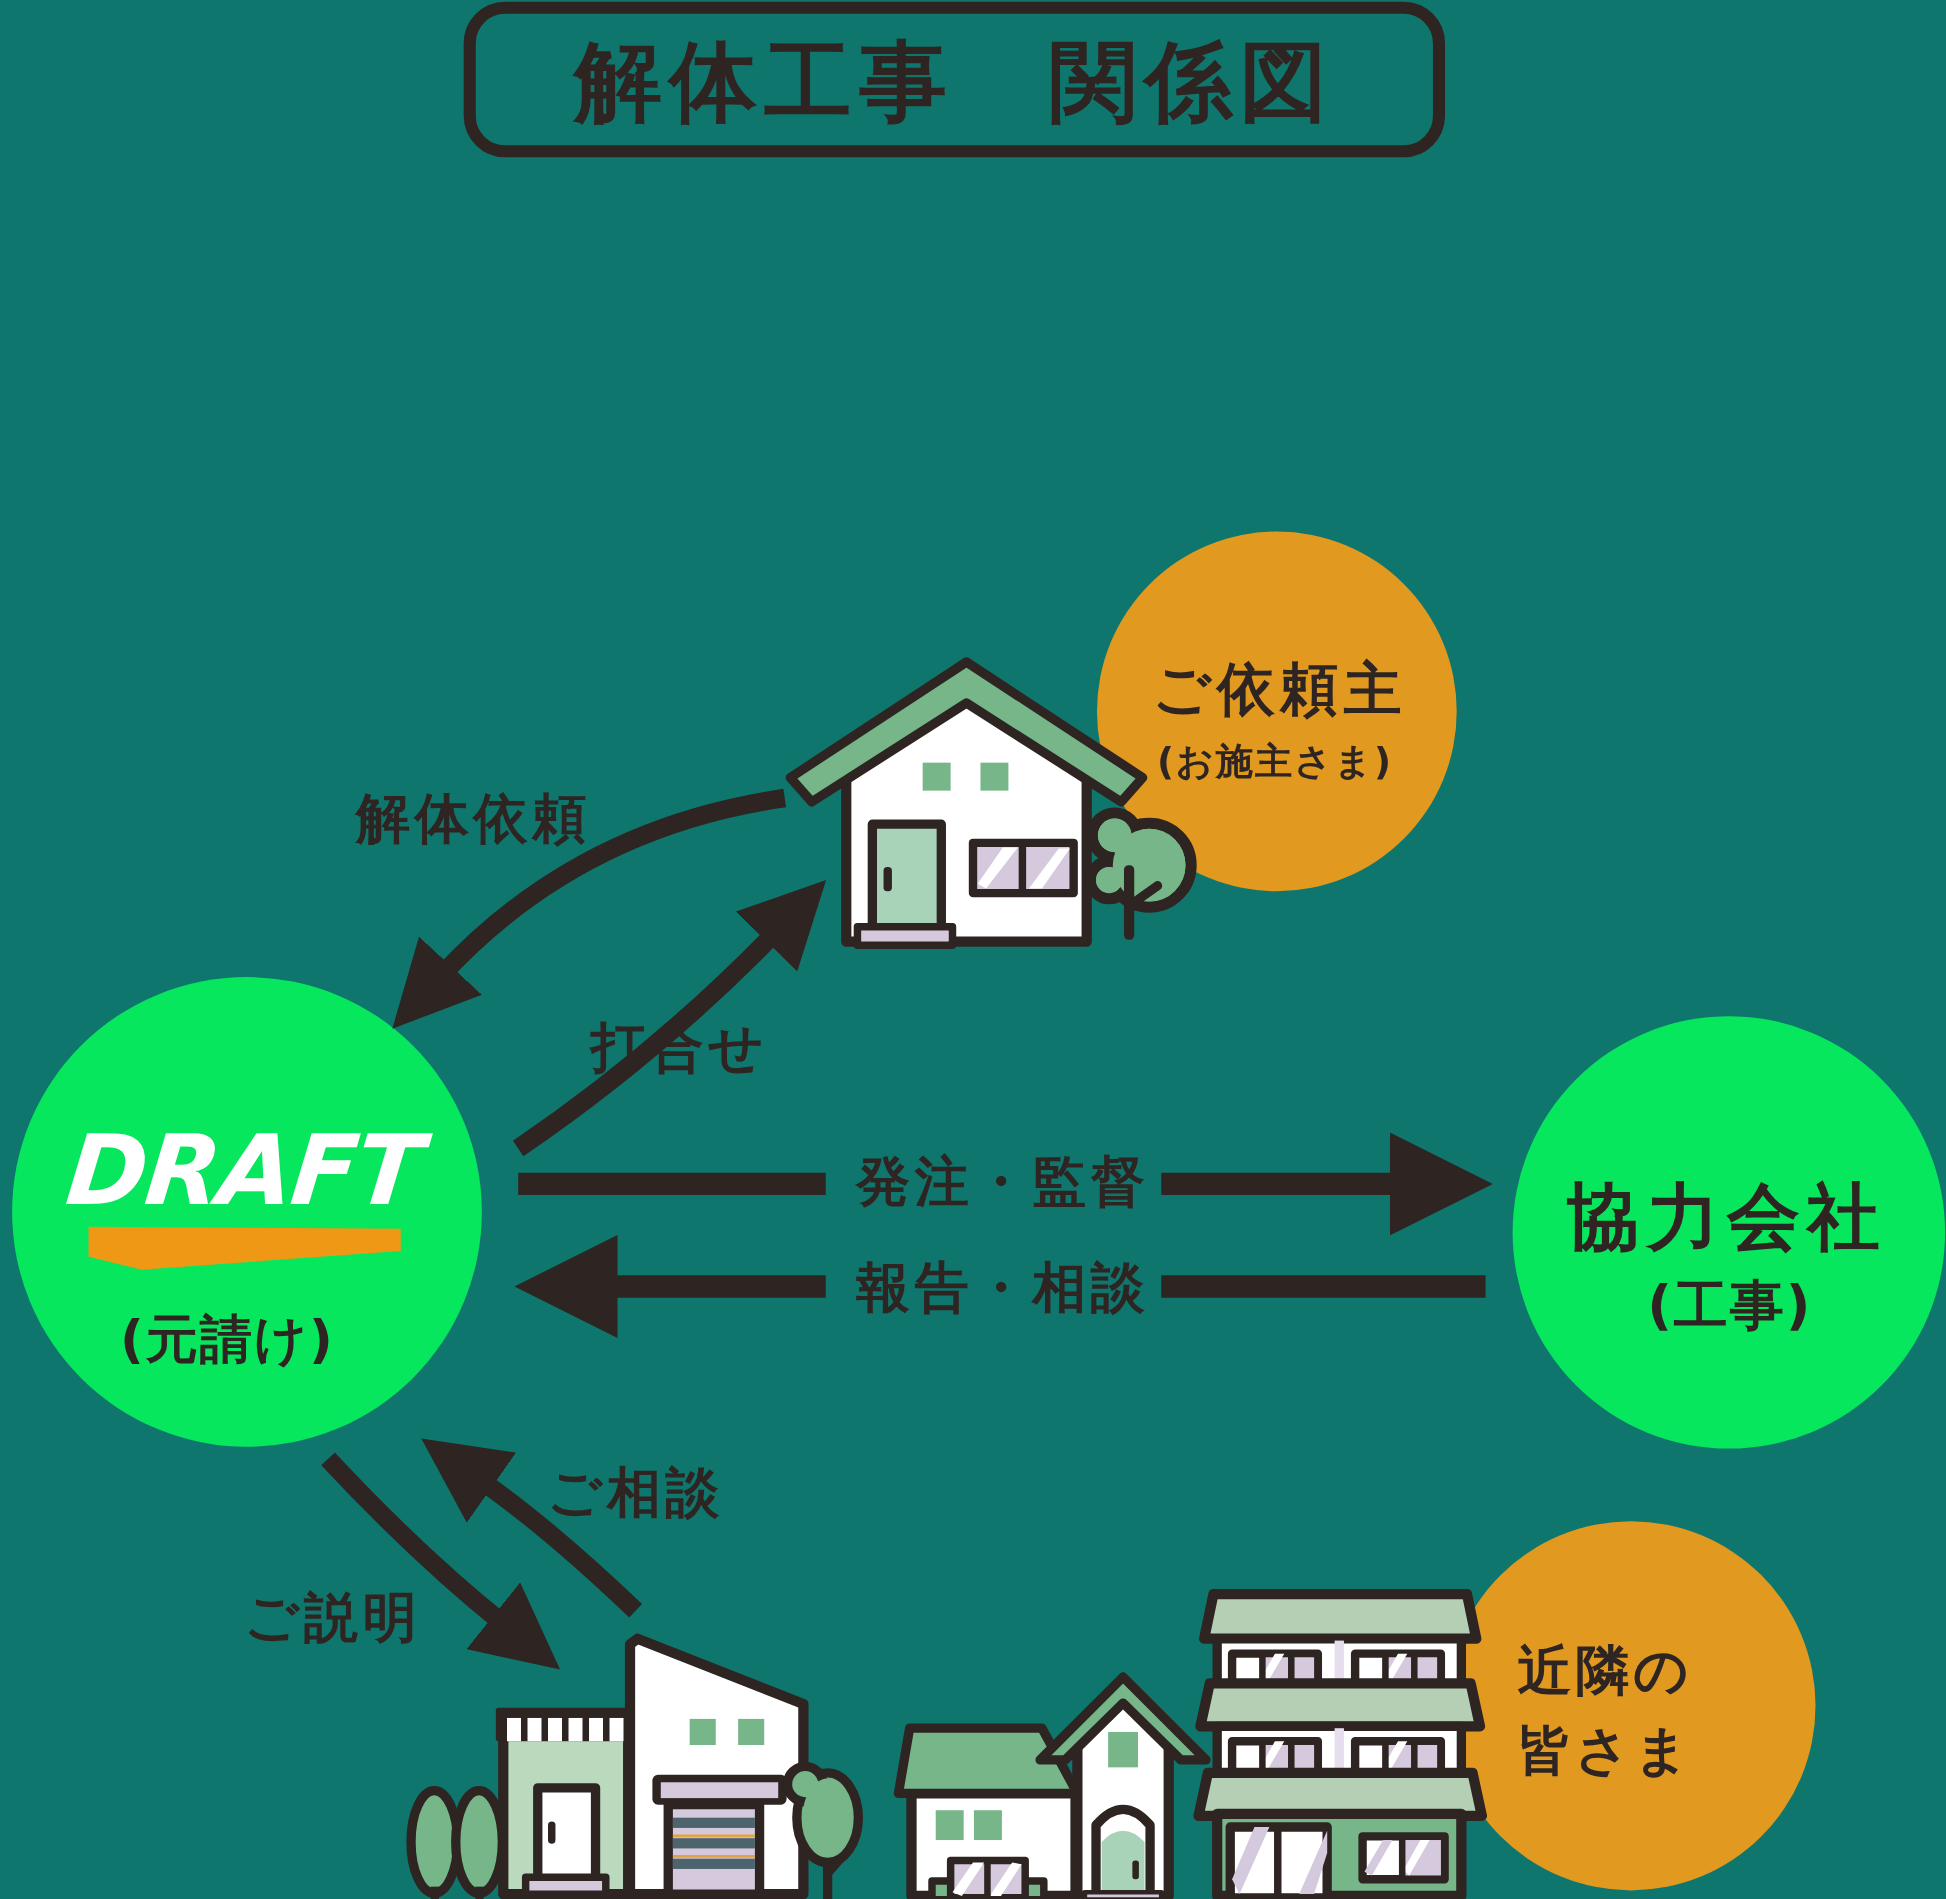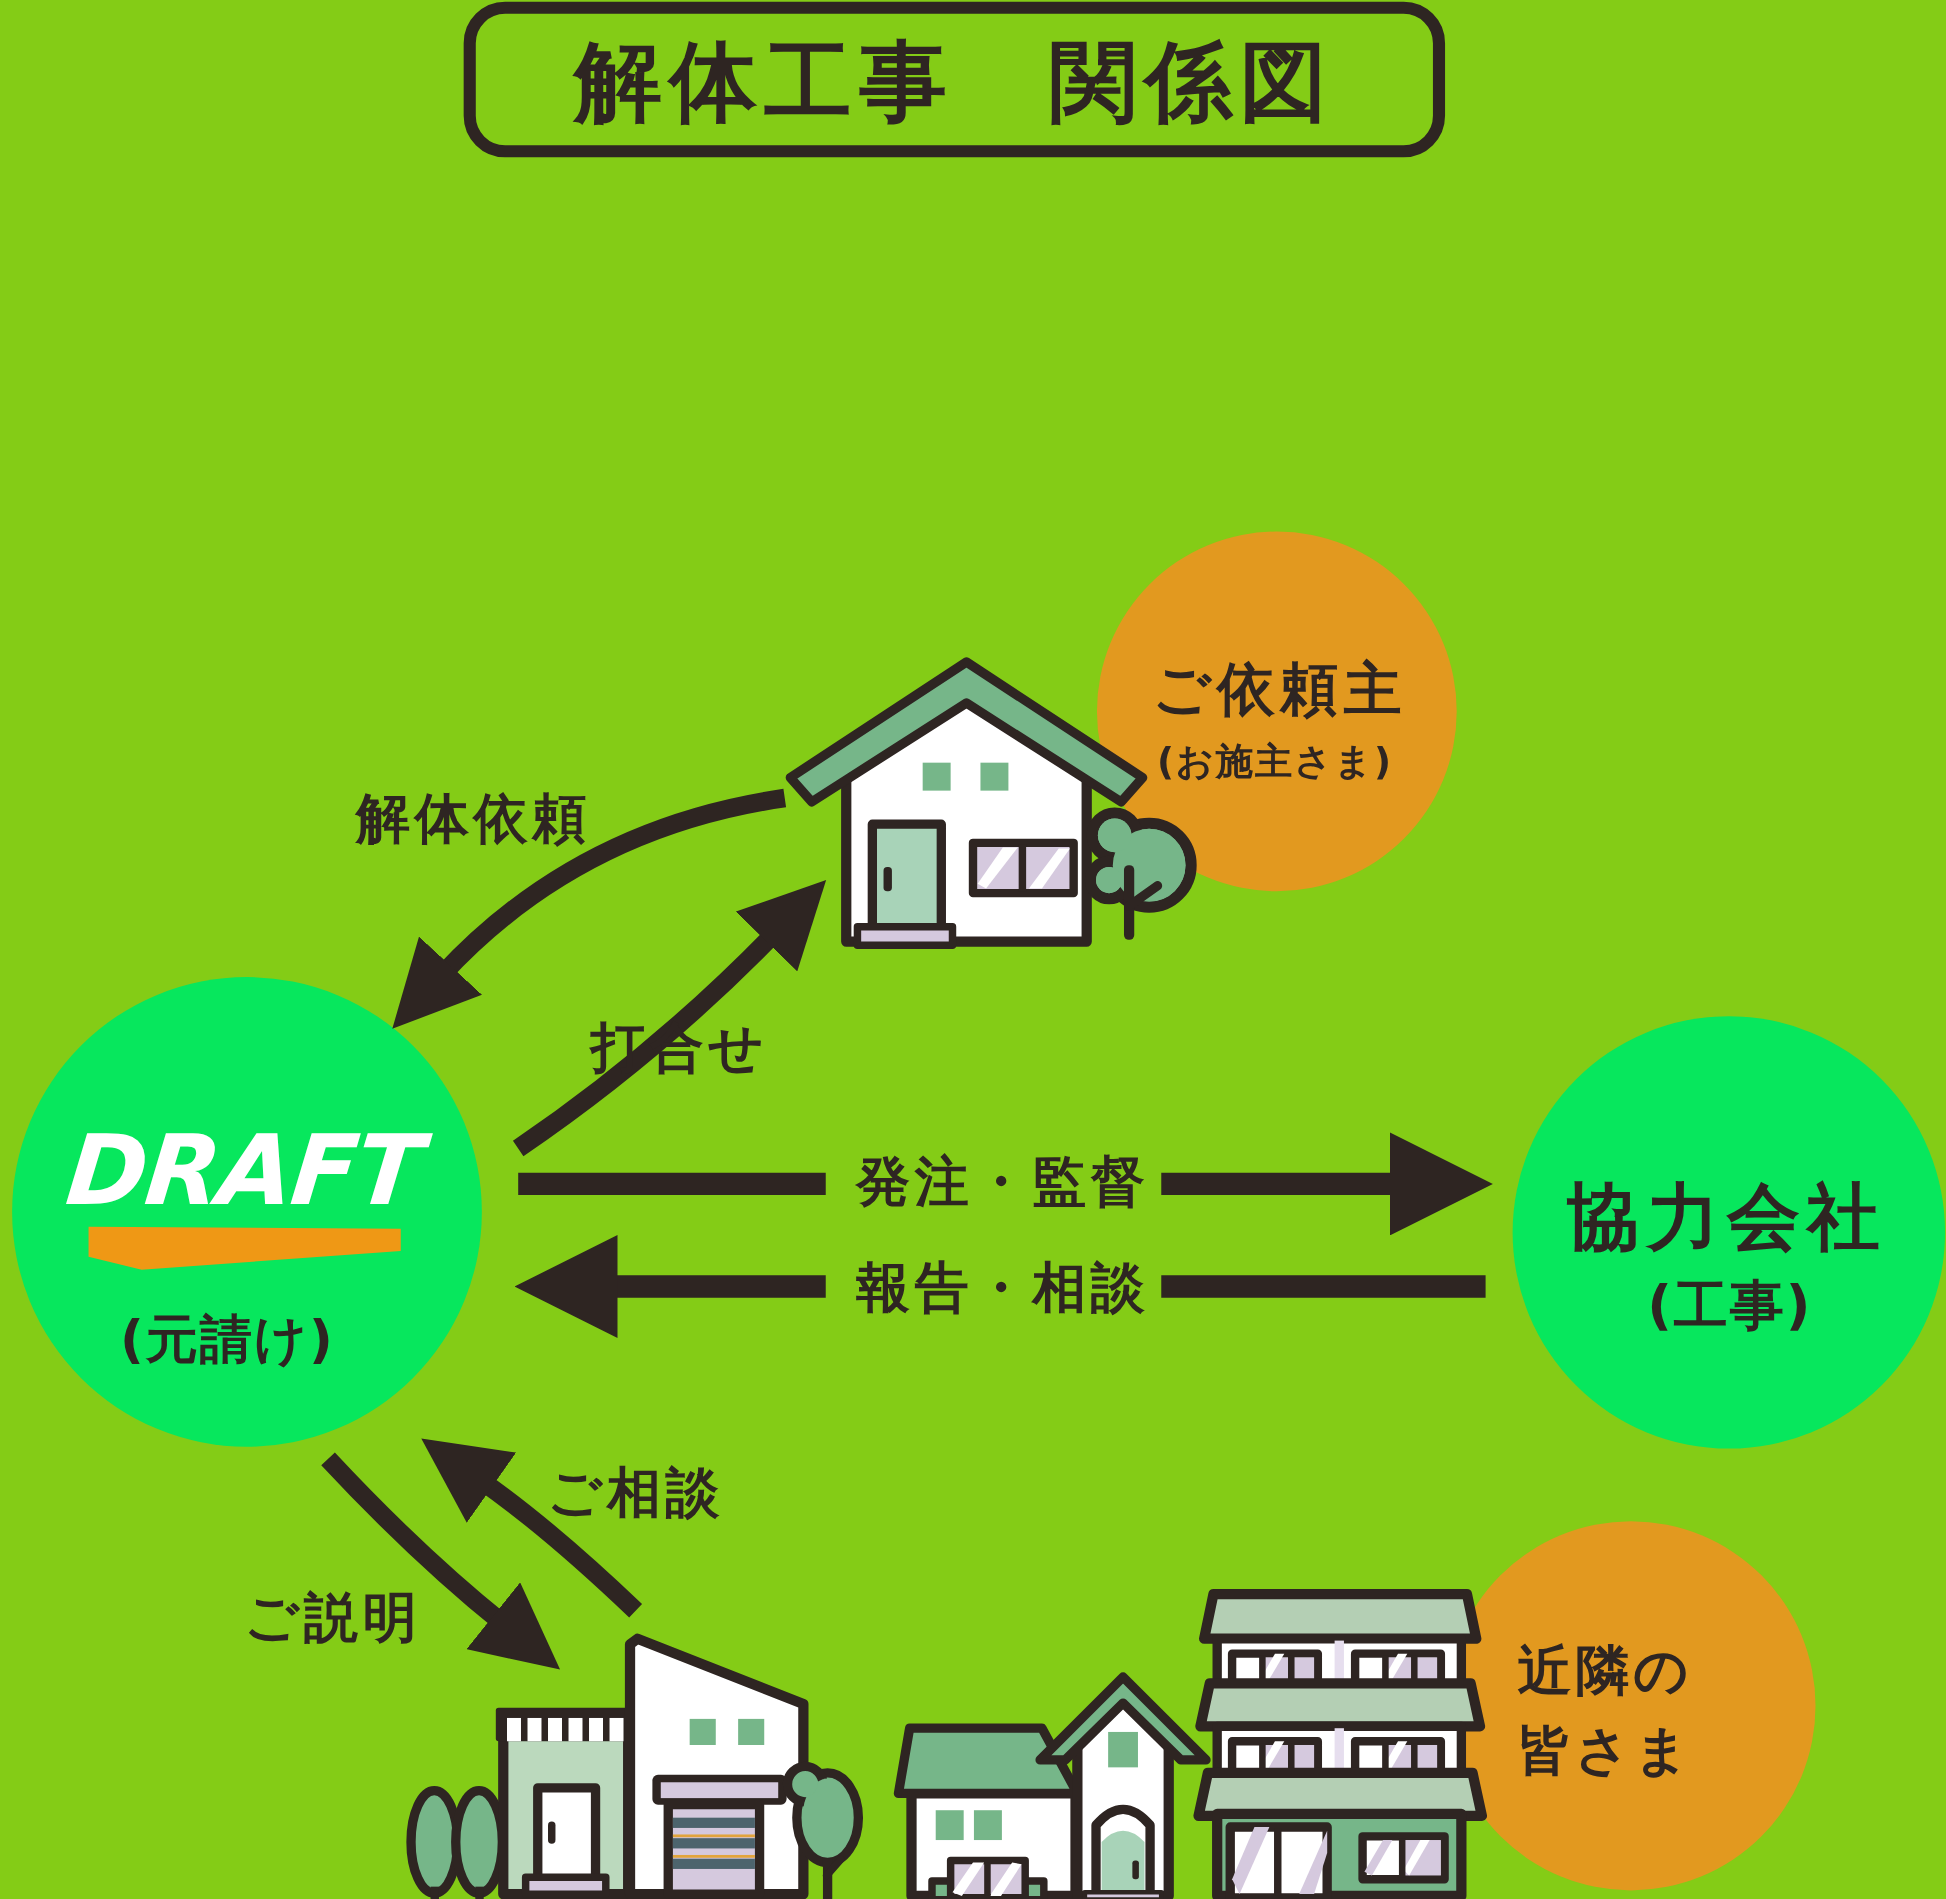--- a/index.html
+++ b/index.html
@@ -1,16 +1,16 @@
 <!DOCTYPE html>
 <html style="font-size:15px"><head>
 <meta charset="utf-8">
 <style>
   html,body{margin:0;padding:0;background:#4d646d;}
-  .stage{position:relative;width:1946px;height:1900px;overflow:hidden;background:#84cc16;
+  .stage{position:relative;width:1946px;height:1900px;overflow:hidden;background:#0f766e;
          font-family:"DejaVu Sans","Liberation Sans",sans-serif;}
   svg{display:block;}
   text{fill:#2e2522;font-family:"DejaVu Sans","Liberation Sans",sans-serif;
        font-weight:900;text-anchor:middle;}
   .t-title{font-size:94px;letter-spacing:8px;}
   .t-node-main{font-size:62px;letter-spacing:6px;}
   .t-node-sub{font-size:40px;letter-spacing:2px;}
   .t-partner{font-size:78px;letter-spacing:8px;}
   .t-partner-sub{font-size:58px;letter-spacing:2px;}
   .t-neigh{font-size:58px;letter-spacing:4px;}

